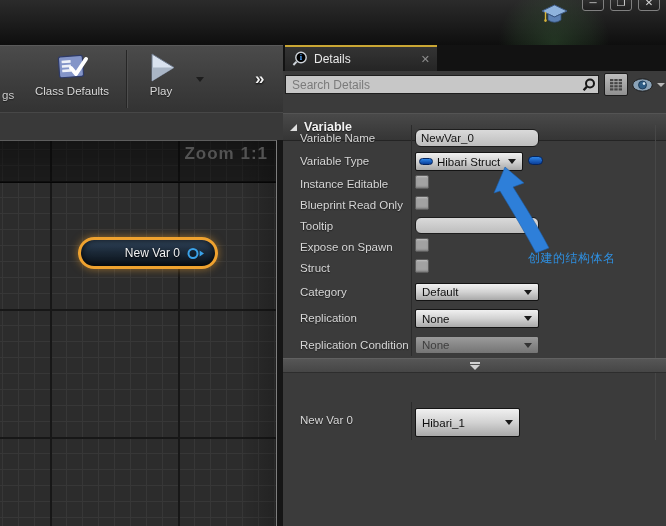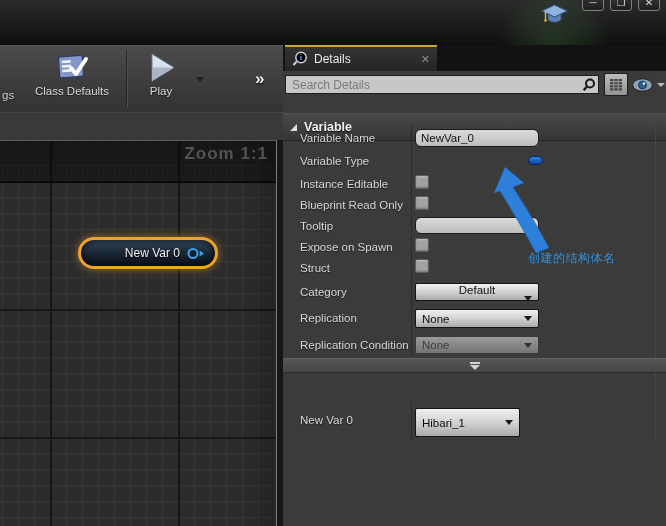--- a/index.html
+++ b/index.html
@@ -252,39 +252,44 @@
   </div>
 
   <div class="divider-a"></div>
   <div class="divider-b"></div>
   <div class="scroll-line"></div>
 
   <div class="row-label" style="top:87px">Variable Name</div>
   <input class="txt" style="left: 132px; top: 84px; width: 124px; height: 18px;" value="NewVar_0">
 
   <div class="row-label" style="top:110px">Variable Type</div>
+  <div class="dd" style="left:132px; top:107px; width:108px; height:19px; padding-left:3px;">
+    <span class="pill"></span>
+    <span>Hibari Struct</span>
+    <span class="cv"></span>
+  </div>
   <div class="pill-standalone"></div>
 
   <div class="row-label" style="top:133px">Instance Editable</div>
   <div class="cb" style="left:132px; top:130px;"></div>
 
   <div class="row-label" style="top:154px">Blueprint Read Only</div>
   <div class="cb" style="left:132px; top:151px;"></div>
 
   <div class="row-label" style="top:175px">Tooltip</div>
   <input class="txt" style="left: 132px; top: 172px; width: 124px; height: 17px;" value="">
 
   <div class="row-label" style="top:196px">Expose on Spawn</div>
   <div class="cb" style="left:132px; top:193px;"></div>
 
   <div class="row-label" style="top:217px">Struct</div>
   <div class="cb" style="left:132px; top:214px;"></div>
 
   <div class="row-label" style="top:241px">Category</div>
-  <div class="dd" style="left:132px; top:238px; width:124px; height:18px;flex-direction:column;">
+  <div class="dd" style="left:132px; top:238px; width:124px; height:18px;">
     <span>Default</span>
     <span class="cv"></span>
   </div>
 
   <div class="row-label" style="top:267px">Replication</div>
   <div class="dd" style="left:132px; top:264px; width:124px; height:19px;">
     <span>None</span>
     <span class="cv"></span>
   </div>
 

